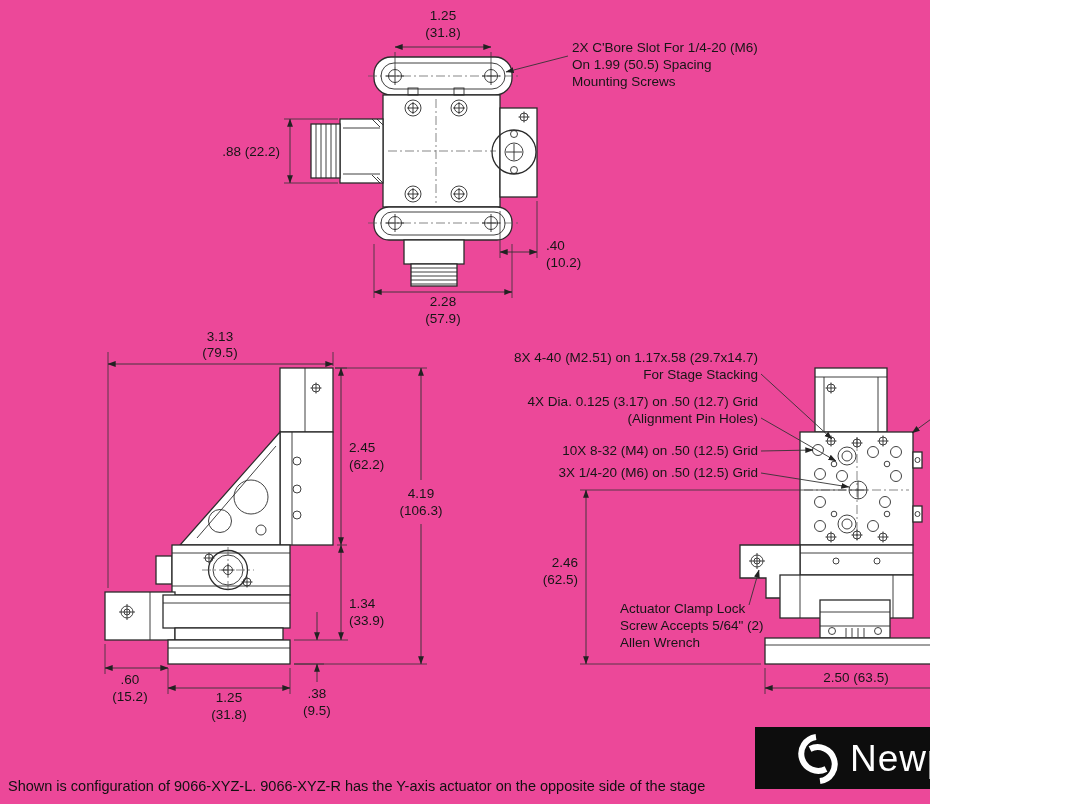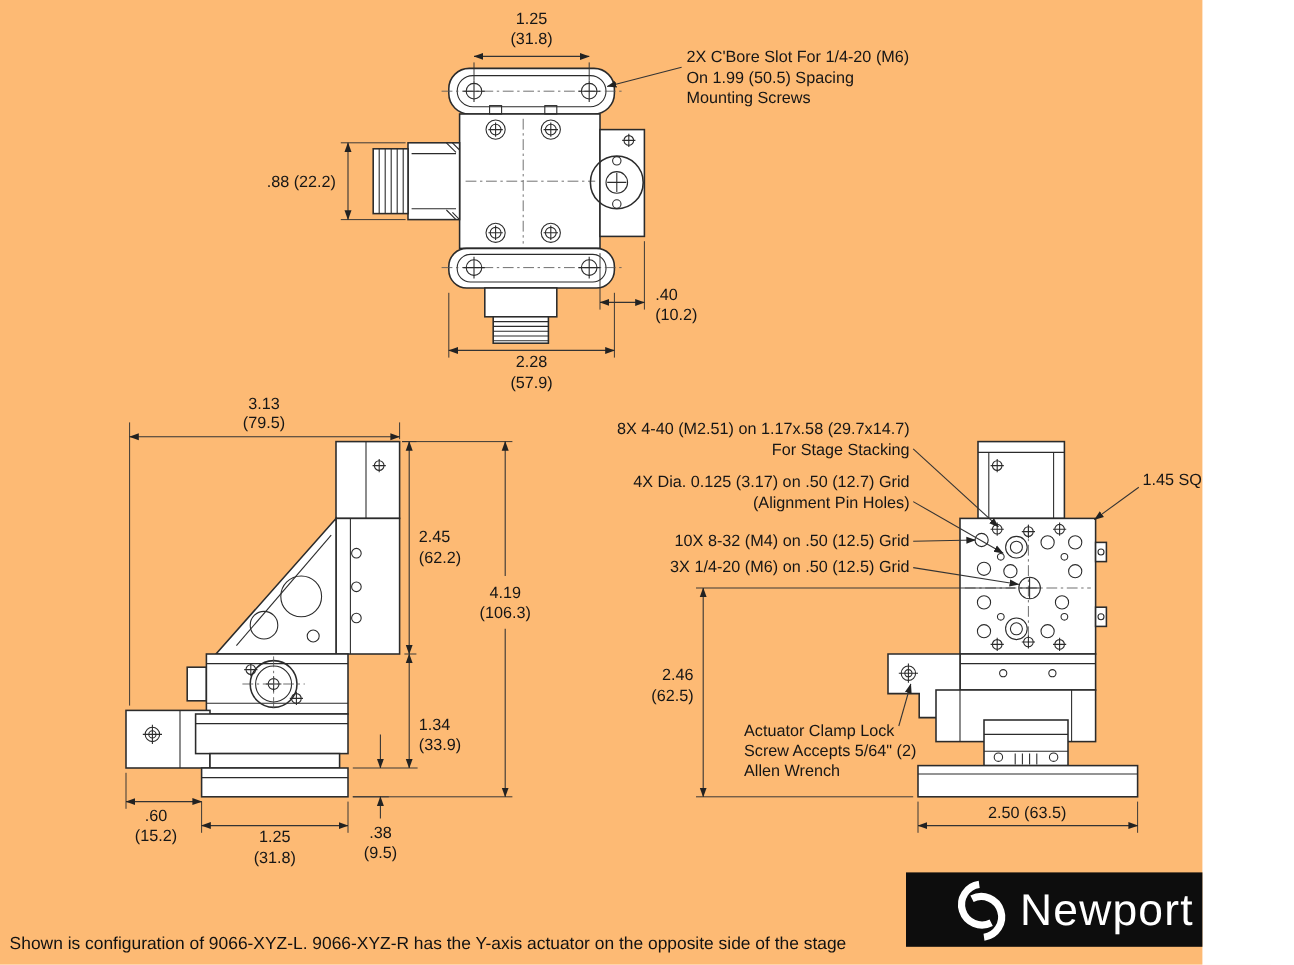--- a/index.html
+++ b/index.html
@@ -1,16 +1,16 @@
 <!DOCTYPE html>
 <html><head>
 <meta charset="utf-8">
 <style>
   html,body{margin:0;padding:0;background:#ffffff;}
-  .canvas{position:relative;width:1002px;height:804px;background:#fdba74;overflow:hidden;
+  .canvas{position:relative;width:930px;height:804px;background:#ec4899;overflow:hidden;
           font-family:"Liberation Sans",sans-serif;}
   svg{display:block;}
   .t{font-family:"Liberation Sans",sans-serif;font-size:13.5px;fill:#161616;}
   .tc{text-anchor:middle;}
   .tr{text-anchor:end;}
   .obj{fill:#ffffff;stroke:#2b2b2b;stroke-width:1.3;}
   .objn{fill:none;stroke:#2b2b2b;stroke-width:1.3;}
   .o2{fill:none;stroke:#2b2b2b;stroke-width:0.9;}
   .dim{stroke:#333333;stroke-width:0.9;fill:none;}
   .ext{stroke:#333333;stroke-width:0.8;fill:none;}

